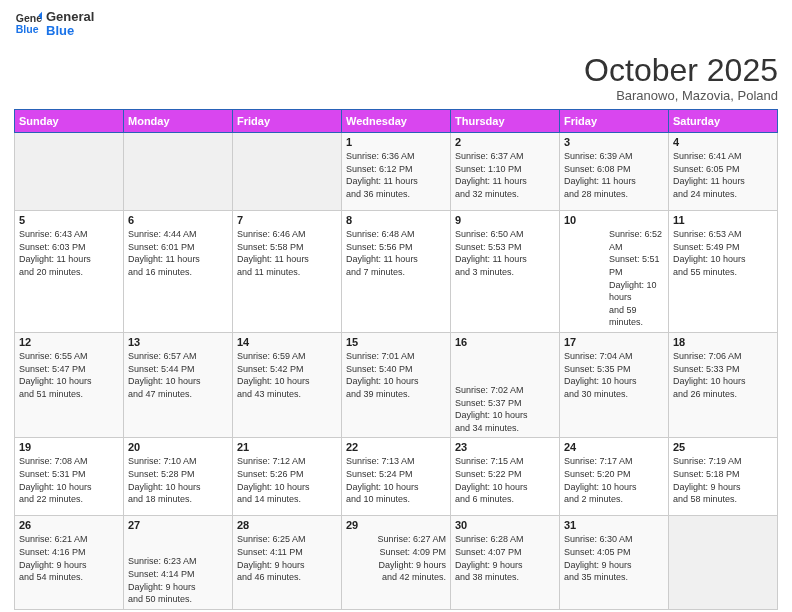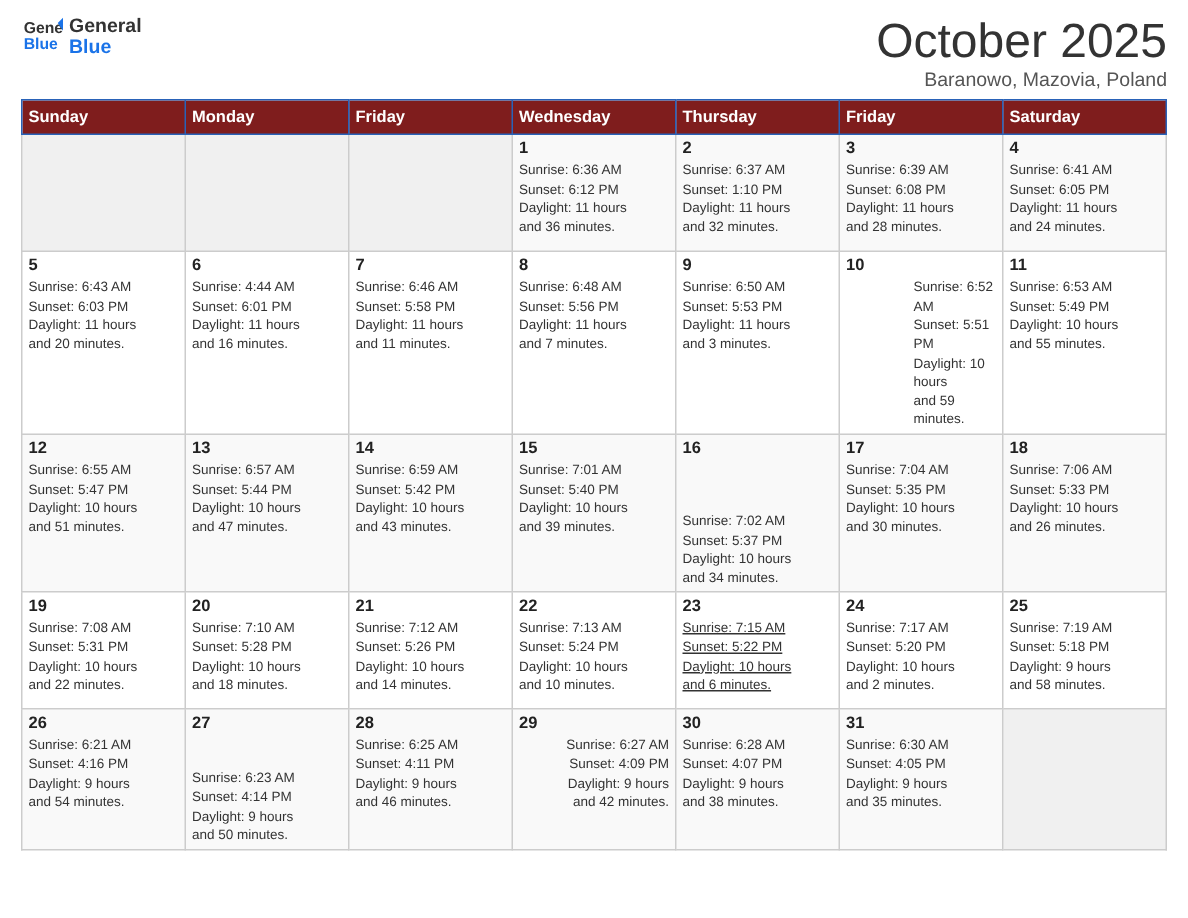--- a/index.html
+++ b/index.html
@@ -24,38 +24,39 @@
       display: flex;
       align-items: center;
       gap: 4px;
     }
     .logo-icon {
       width: 28px;
       height: 28px;
     }
     .title-block {
       text-align: right;
+      margin-top: 43px;
     }
     .month-title {
       font-size: 32px;
       font-weight: 300;
       color: #333;
       line-height: 1.1;
     }
     .location {
       font-size: 13px;
       color: #555;
     }
     table {
       width: 100%;
       border-collapse: collapse;
       table-layout: fixed;
     }
     thead th {
-      background-color: #7f1d1d;
+      background-color: #d946ef;
       color: #fff;
       font-size: 11px;
       font-weight: bold;
       padding: 5px 4px;
       text-align: left;
       border: 1px solid #2962b8;
     }
     tbody td {
       border: 1px solid #ccc;
       vertical-align: top;
@@ -277,21 +278,21 @@
           </td>
           <td>
             <span class="day-number">22</span>
             <div class="day-info" style="white-space: pre-line;">Sunrise: 7:13 AM
 Sunset: 5:24 PM
 Daylight: 10 hours
 and 10 minutes.</div>
           </td>
           <td>
             <span class="day-number">23</span>
-            <div class="day-info" style="white-space: pre-line; text-decoration: underline;">Sunrise: 7:15 AM
+            <div class="day-info" style="white-space: pre-line;">Sunrise: 7:15 AM
 Sunset: 5:22 PM
 Daylight: 10 hours
 and 6 minutes.</div>
           </td>
           <td>
             <span class="day-number">24</span>
             <div class="day-info" style="white-space: pre-line;">Sunrise: 7:17 AM
 Sunset: 5:20 PM
 Daylight: 10 hours
 and 2 minutes.</div>

